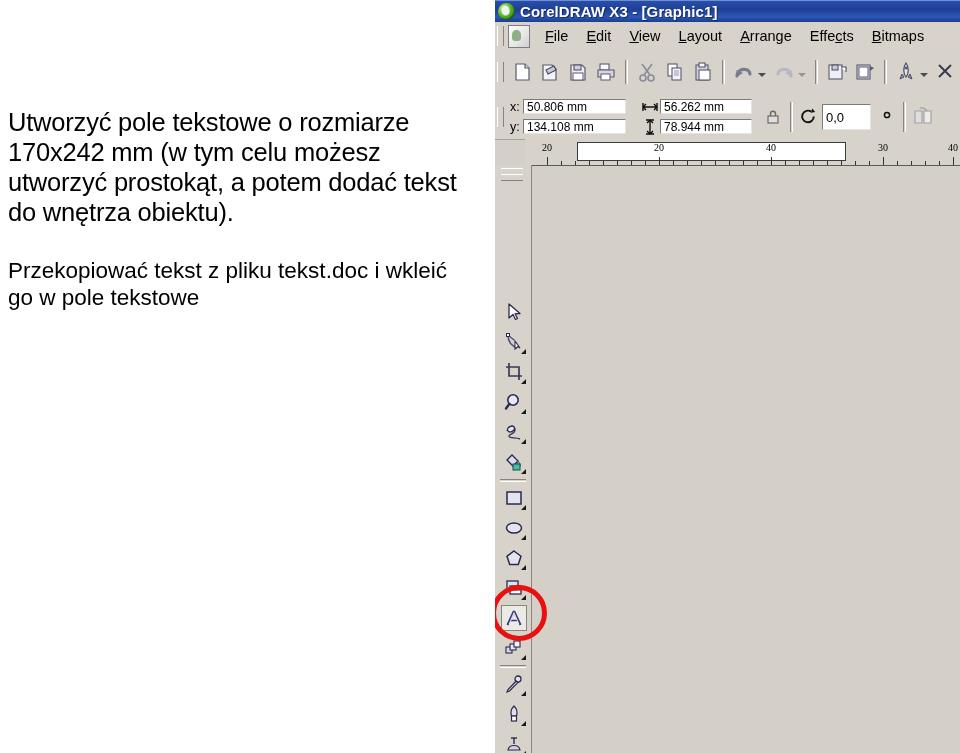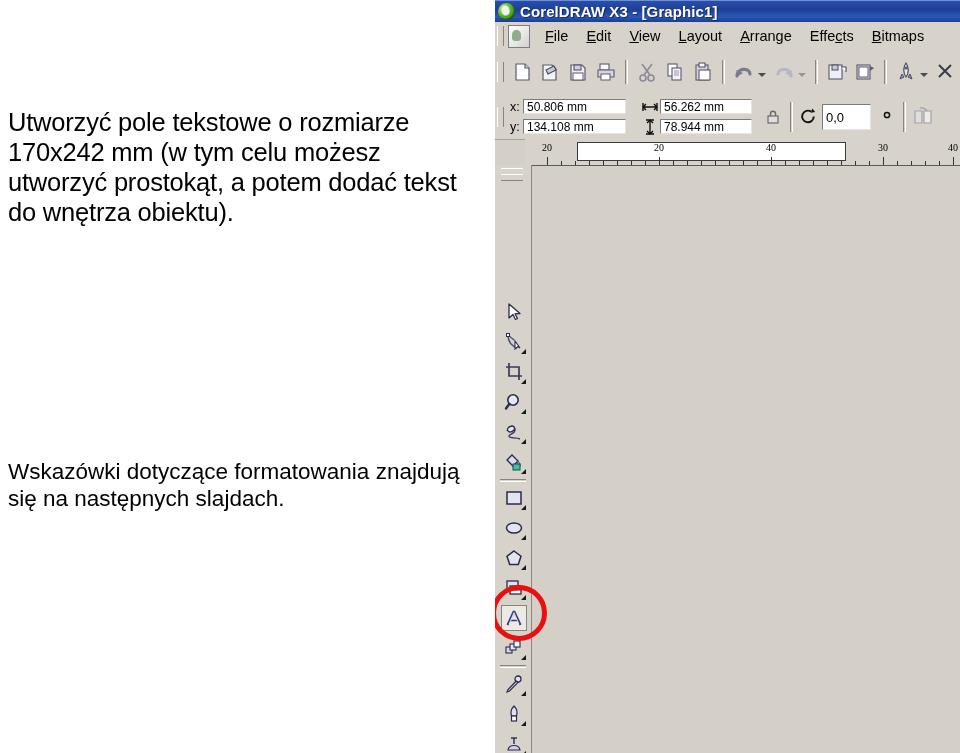--- a/index.html
+++ b/index.html
@@ -180,21 +180,21 @@
     z-index:50;
   }
 </style>
 </head>
 <body>
 
 <div id="page">
 
   <div id="slide-text">
     <div class="para" id="para-1">Utworzyć pole tekstowe o rozmiarze 170x242 mm (w tym celu możesz utworzyć prostokąt, a potem dodać tekst do wnętrza obiektu).</div>
-    <div class="para" id="para-4">Wskazówki dotyczące formatowania znajdują się na następnych slajdach.</div>
+    <div class="para" id="para-2">Przekopiować tekst z pliku tekst.doc i wkleić go w pole tekstowe</div>
   </div>
 
   <div id="coreldraw">
 
     <div id="titlebar">
       <div id="corel-logo"></div>
       <div id="title-text">CorelDRAW X3 - [Graphic1]</div>
     </div>
 
     <div id="menubar">

